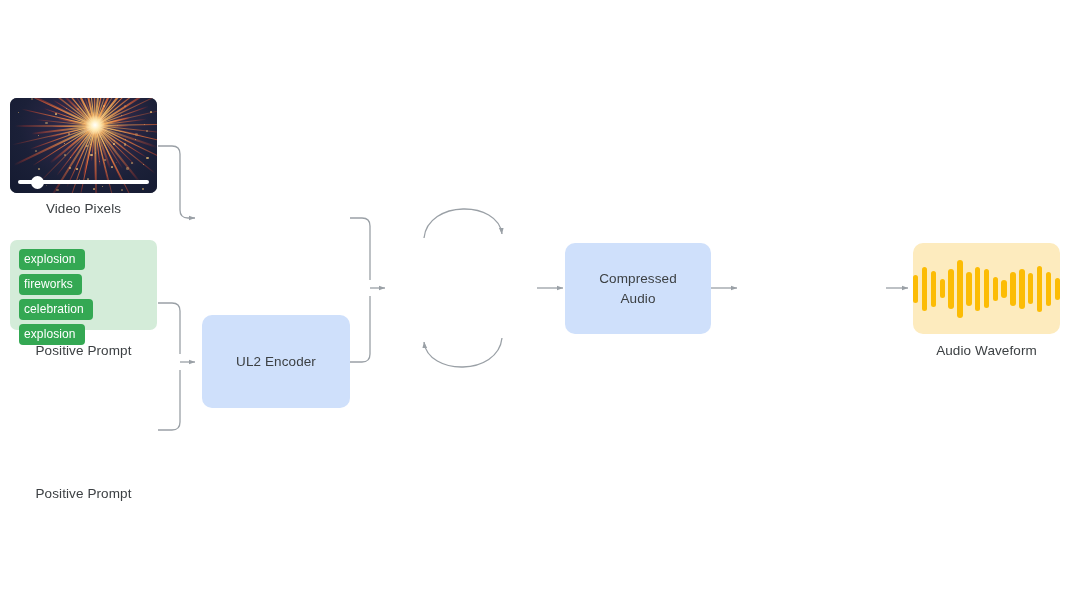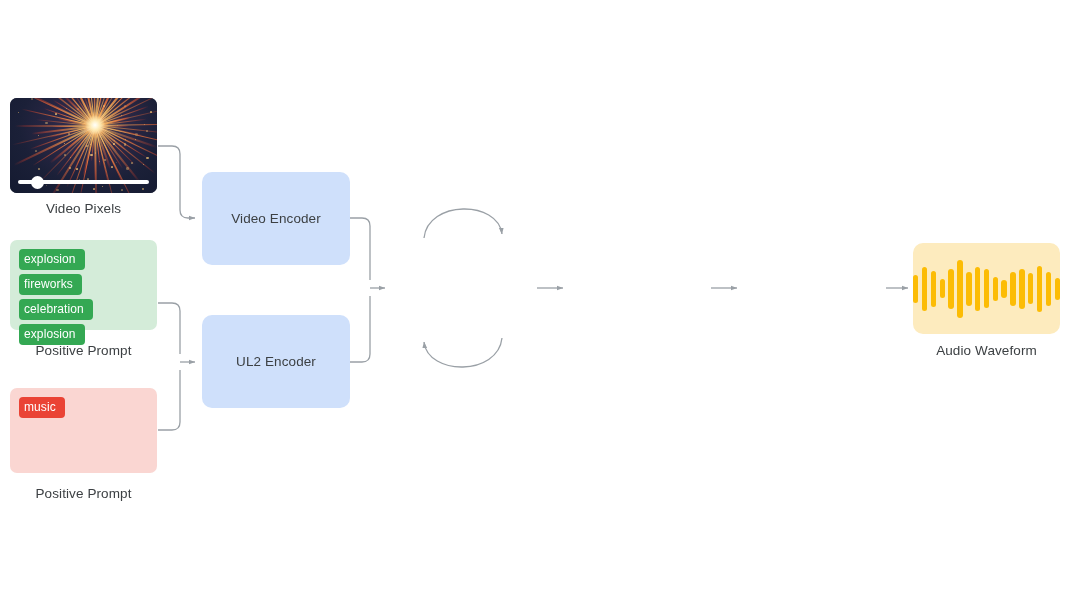--- a/index.html
+++ b/index.html
@@ -365,36 +365,32 @@
   <div class="prompt-box prompt-positive" style="left:10px; top:240px; width:147px; height:90px;">
     <div class="tag-wrap" id="pos-tags">
         <span class="tag tag-green">explosion</span>
         <span class="tag tag-green">fireworks</span>
         <span class="tag tag-green">celebration</span>
         <span class="tag tag-green">explosion</span>
       </div>
   </div>
   <div class="caption" style="left:10px; top:343px; width:147px;">Positive Prompt</div>
 
-  <div class="prompt-box prompt-negative" style="left:10px; top:388px; width:147px; height:85px;">
-    <div class="tag-wrap" id="neg-tags">
-        <span class="tag tag-red">music</span>
-      </div>
-  </div>
   <div class="caption" style="left:10px; top:486px; width:147px;">Positive Prompt</div>
 
-  <div class="node node-blue" style="left:202px; top:172px; width:148px; height:93px;">
-    <span class="node-label">Video Encoder</span>
-  </div>
 
   <div class="node node-blue" style="left:202px; top:315px; width:148px; height:93px;">
     <span class="node-label">UL2 Encoder</span>
   </div>
 
 
+  <div class="node node-blue" style="left:565px; top:243px; width:146px; height:91px;">
+    <span class="node-label">Compressed
+Audio</span>
+  </div>
 
 
   <div class="wave-box" style="left:913px; top:243px; width:147px; height:91px;" id="wave">
       <div class="wbar" style="height: 28px;"></div>
       <div class="wbar" style="height: 44px;"></div>
       <div class="wbar" style="height: 36px;"></div>
       <div class="wbar" style="height: 19px;"></div>
       <div class="wbar" style="height: 40px;"></div>
       <div class="wbar" style="height: 58px;"></div>
       <div class="wbar" style="height: 34px;"></div>

